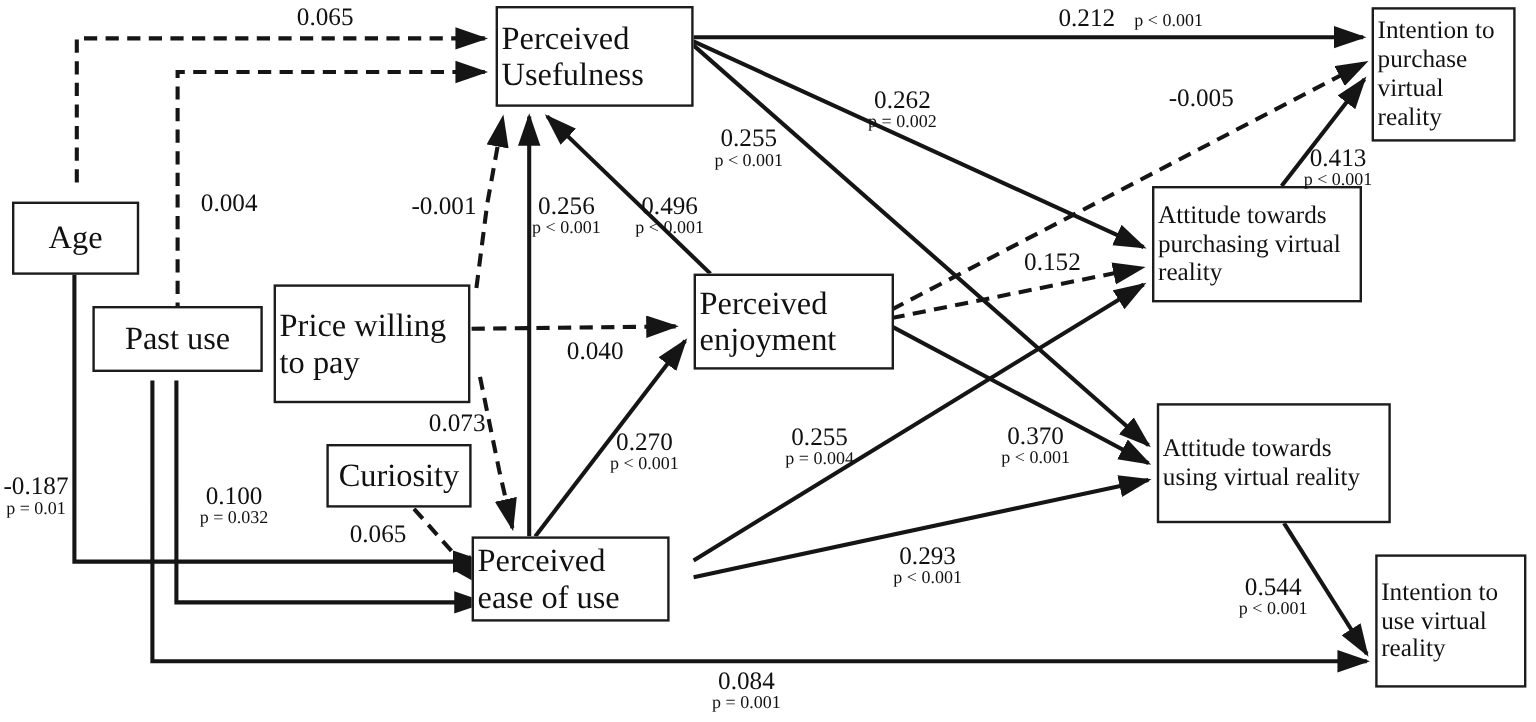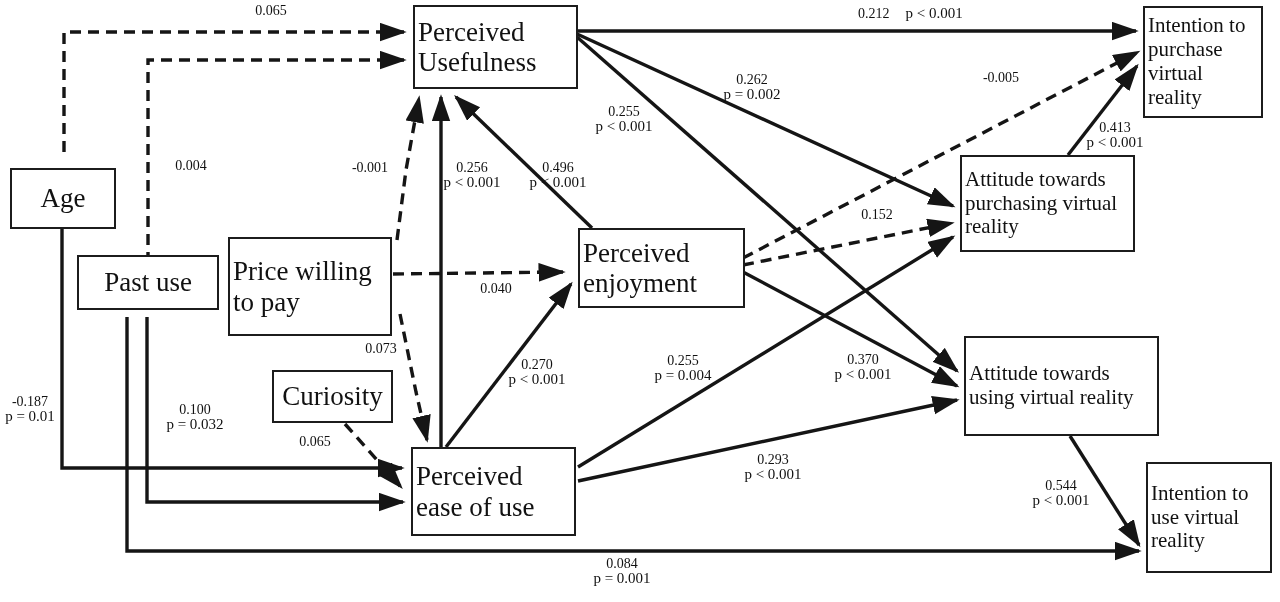--- a/index.html
+++ b/index.html
@@ -9,23 +9,23 @@
   }
   #wires{position:absolute;left:0;top:0;z-index:1;}
   .node{
     position:absolute;z-index:3;background:#ffffff;border:2.5px solid #1c1c1c;
     display:flex;align-items:center;justify-content:center;
     box-sizing:border-box;padding:2px 3px;
   }
   .node.big{font-size:27px;line-height:1.12;}
   .node.small{font-size:21px;line-height:1.14;}
   .elabel{position:absolute;z-index:4;transform:translateX(-50%);text-align:center;white-space:nowrap;}
-  .coef{display:block;font-size:14px;line-height:1.08;}
+  .coef{display:block;font-size:21px;line-height:1.08;}
   .pval{display:block;font-size:15px;line-height:1.05;}
-  .elabel.inline{transform:none;text-align:left;}
+  .elabel.inline{transform:none;text-align:left;margin-left:24px;}
   .elabel.inline .coef,.elabel.inline .pval{display:inline;}
   .elabel.inline .pval{margin-left:12px;}
 </style>
 </head>
 <body>
 
 <div id="stage">
 
   <svg id="wires" width="1280" height="602" viewBox="0 0 1280 602">
     <defs>
@@ -72,21 +72,21 @@
     </div>
   <div class="node big" style="left:272px;top:370px;width:121px;height:53px">
     <span>Curiosity</span>
     </div>
   <div class="node big" style="left:413px;top:5px;width:165px;height:84px">
     <span>Perceived Usefulness</span>
     </div>
   <div class="node big" style="left:578px;top:228px;width:167px;height:80px">
     <span>Perceived enjoyment</span>
     </div>
-  <div class="node big" style="left:411px;top:447px;width:165px;height:89px">
+  <div class="node big" style="left:393px;top:447px;width:165px;height:71px">
     <span>Perceived ease of use</span>
     </div>
   <div class="node small" style="left:960px;top:155px;width:175px;height:97px">
     <span>Attitude towards purchasing virtual reality</span>
     </div>
   <div class="node small" style="left:964px;top:336px;width:195px;height:100px">
     <span>Attitude towards using virtual reality</span>
     </div>
   <div class="node small" style="left:1143px;top:6px;width:120px;height:112px">
     <span>Intention to purchase virtual reality</span>

